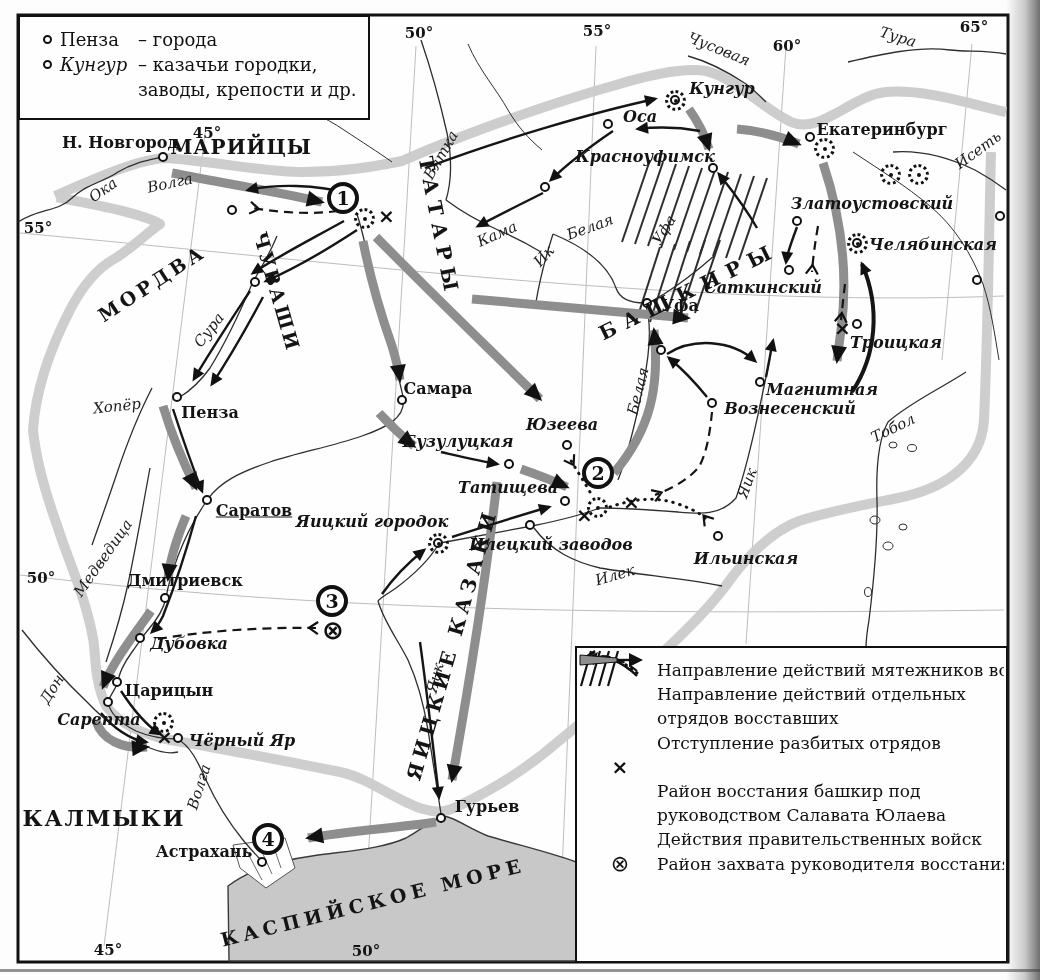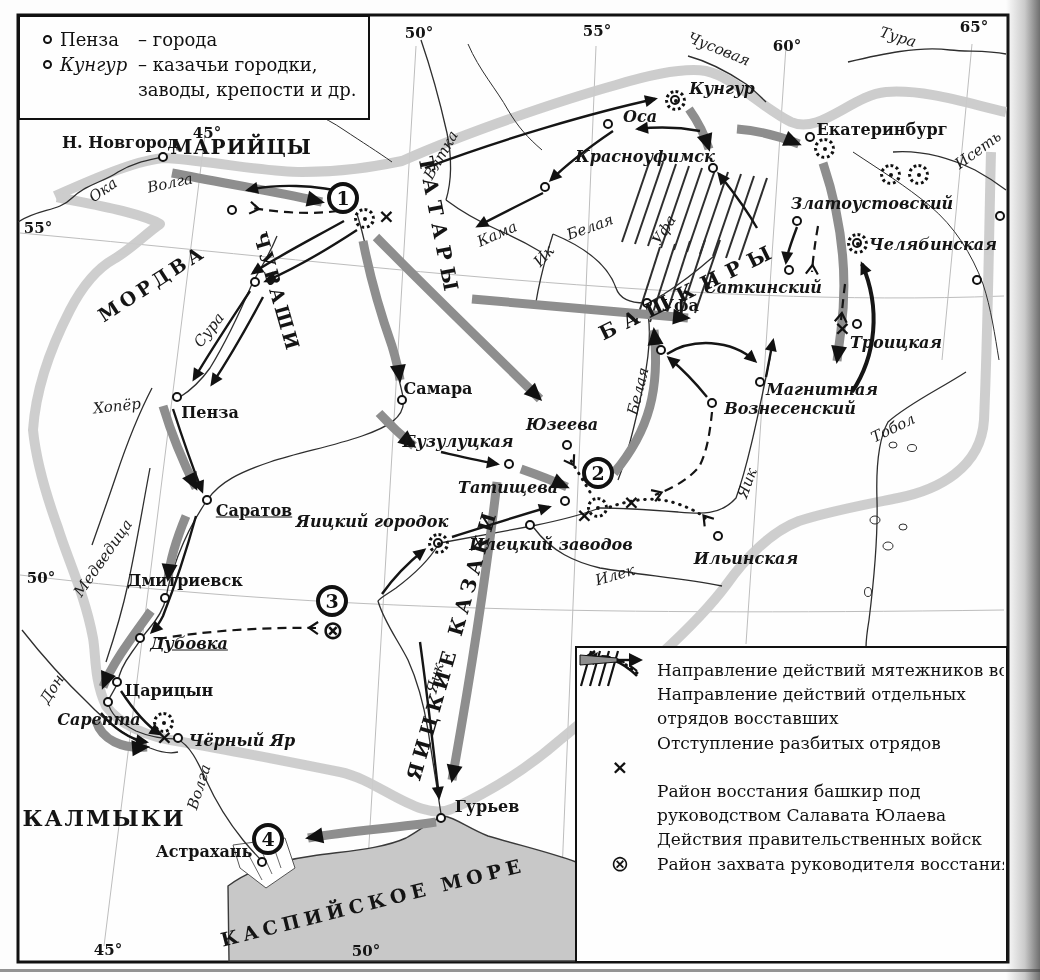--- a/index.html
+++ b/index.html
@@ -222,21 +222,21 @@
       <div class="mlabel city-label it" style="left: 551px; top: 544px; transform: translate(-50%, -50%);">Илецкий заводов</div>
       <div class="dot" style="left: 713px; top: 531px;"></div>
       <div class="mlabel city-label it" style="left: 746px; top: 558px; transform: translate(-50%, -50%);">Ильинская</div>
       <div class="dot" style="left: 172px; top: 392px;"></div>
       <div class="mlabel city-label" style="left: 210px; top: 412px; transform: translate(-50%, -50%);">Пенза</div>
       <div class="dot" style="left: 202px; top: 495px;"></div>
       <div class="mlabel city-label" style="left: 254px; top: 510px; transform: translate(-50%, -50%); text-decoration: underline;">Саратов</div>
       <div class="dot" style="left: 160px; top: 593px;"></div>
       <div class="mlabel city-label" style="left: 185px; top: 580px; transform: translate(-50%, -50%);">Дмитриевск</div>
       <div class="dot" style="left: 135px; top: 633px;"></div>
-      <div class="mlabel city-label it" style="left: 189px; top: 643px; transform: translate(-50%, -50%); text-decoration: underline;">Дубовка</div>
+      <div class="mlabel city-label it" style="left: 189px; top: 643px; transform: translate(-50%, -50%);">Дубовка</div>
       <div class="dot" style="left: 112px; top: 677px;"></div>
       <div class="mlabel city-label" style="left: 169px; top: 690px; transform: translate(-50%, -50%);">Царицын</div>
       <div class="dot" style="left: 103px; top: 697px;"></div>
       <div class="mlabel city-label it" style="left: 99px; top: 719px; transform: translate(-50%, -50%);">Сарепта</div>
       <div class="dot" style="left: 173px; top: 733px;"></div>
       <div class="mlabel city-label it" style="left: 242px; top: 740px; transform: translate(-50%, -50%);">Чёрный Яр</div>
       <div class="dot" style="left: 436px; top: 813px;"></div>
       <div class="mlabel city-label" style="left: 487px; top: 806px; transform: translate(-50%, -50%);">Гурьев</div>
       <div class="dot" style="left: 257px; top: 857px;"></div>
       <div class="mlabel city-label" style="left: 204px; top: 851px; transform: translate(-50%, -50%);">Астрахань</div>

